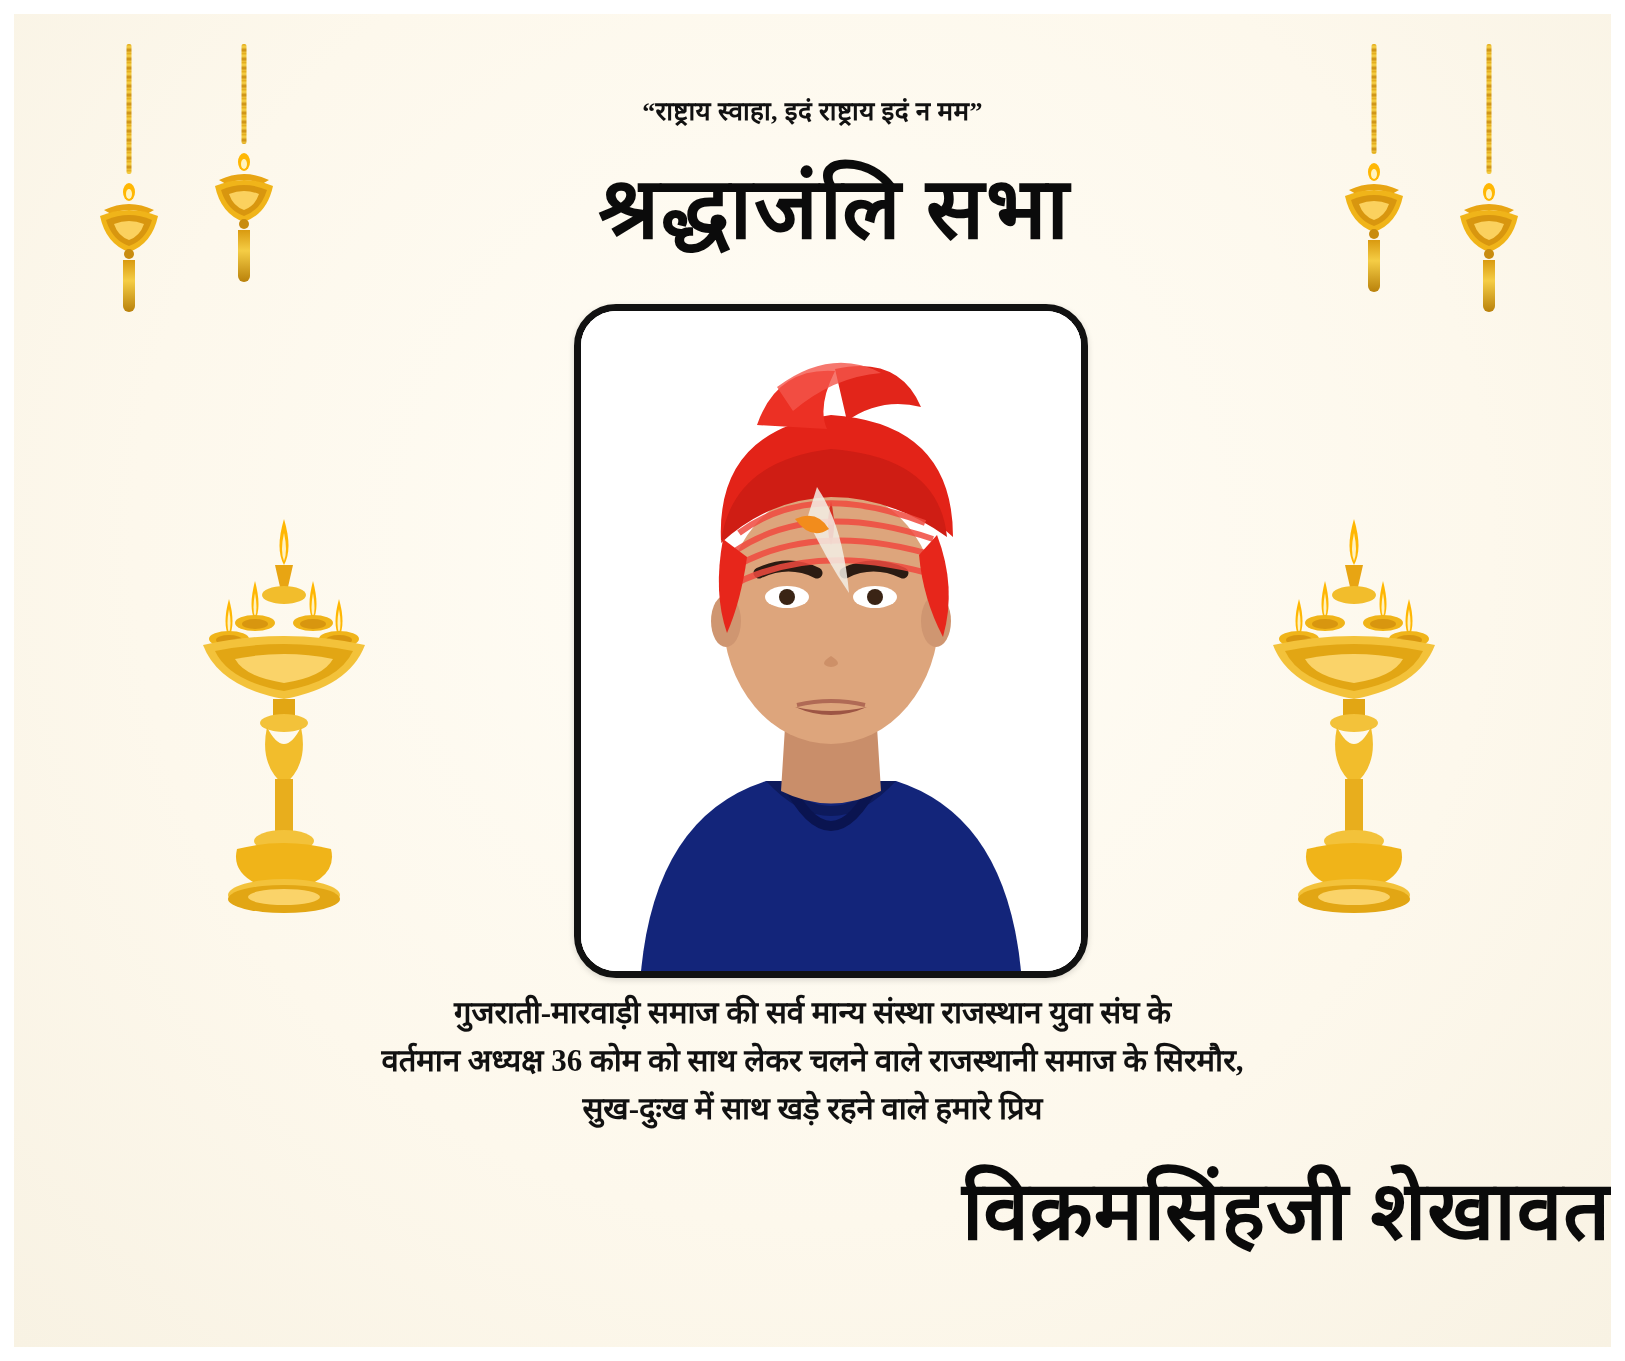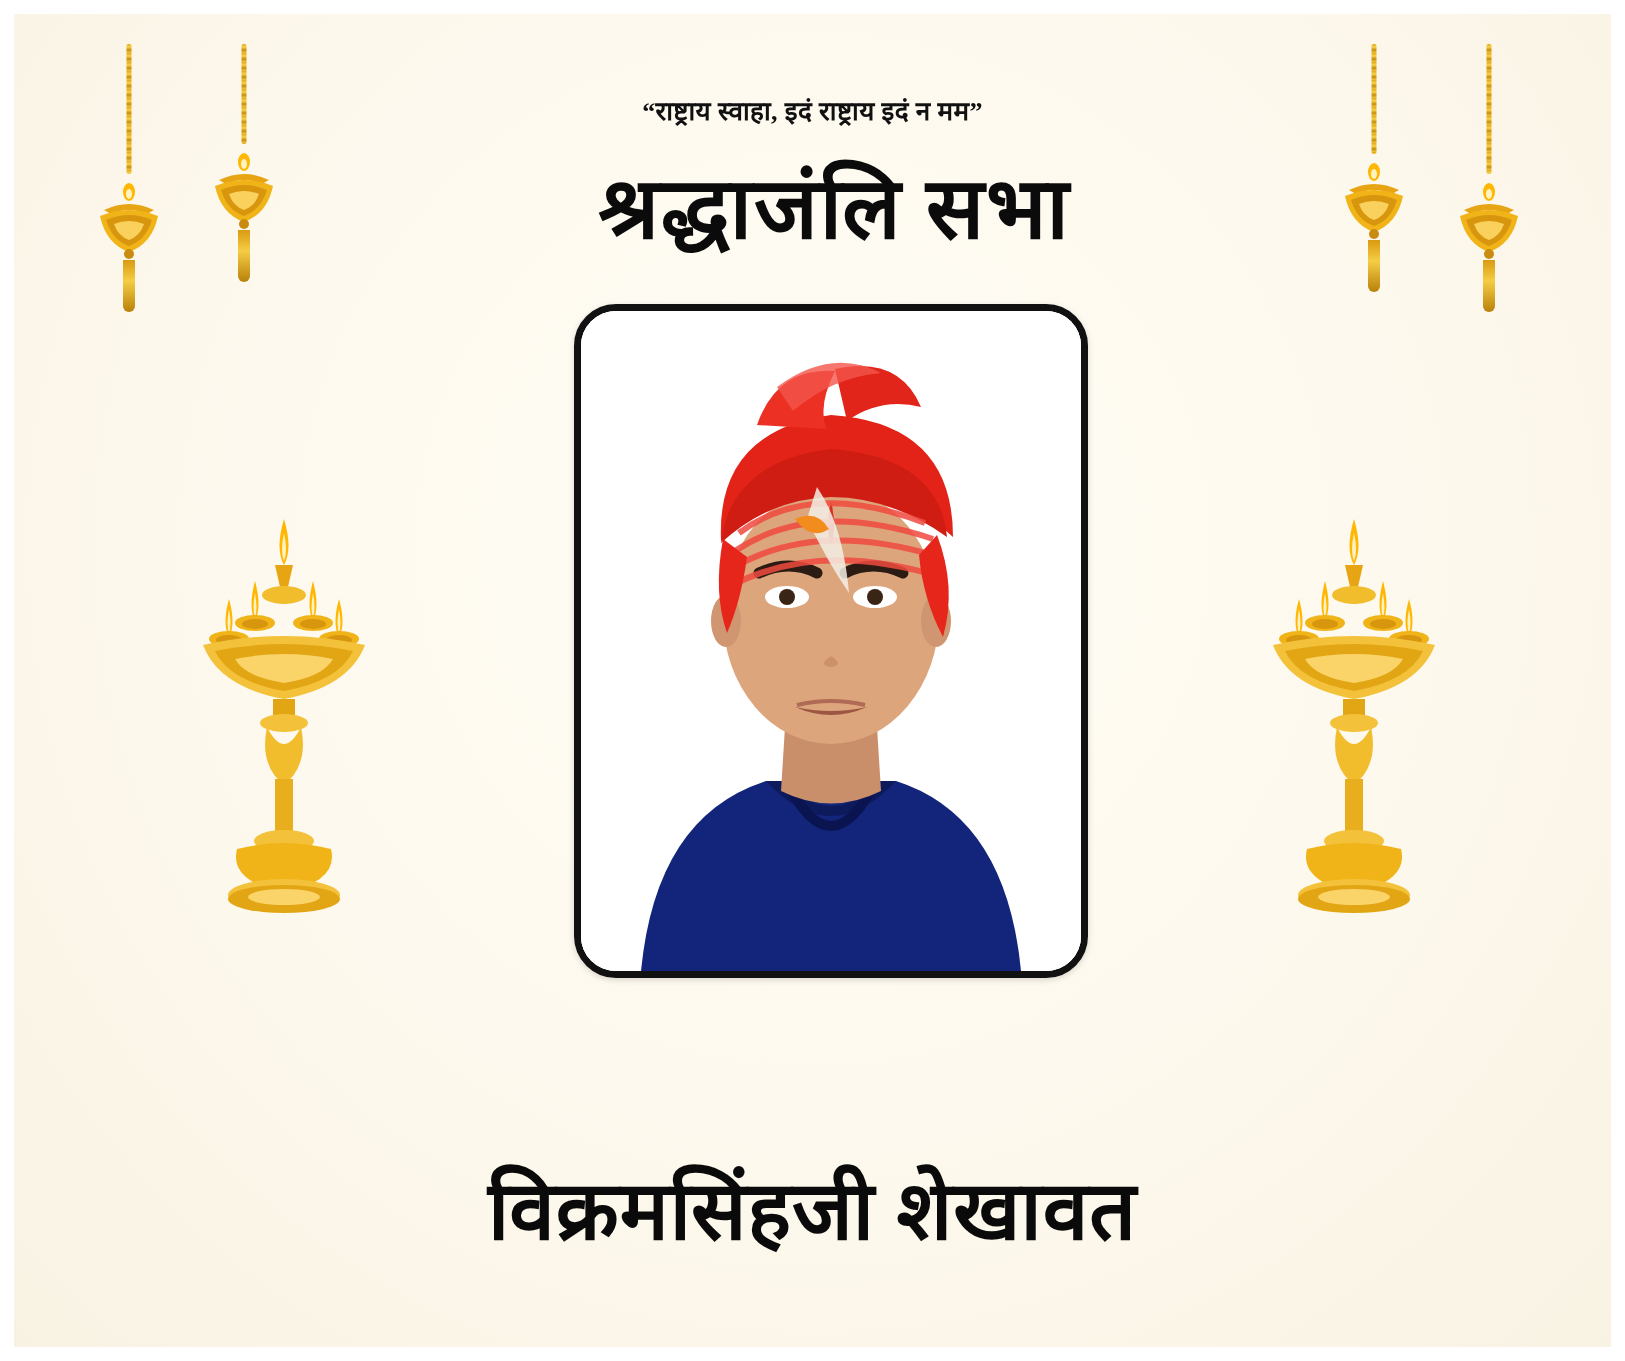--- a/index.html
+++ b/index.html
@@ -125,21 +125,21 @@
     font-family: "Liberation Serif", serif;
     font-weight: bold;
     font-size: 31px;
     line-height: 1.55;
     color: #111111;
   }
   .name {
     position: absolute;
     left: 0; right: 0;
     top: 1155px;
-    text-align: center;
+    text-align: right;
     font-family: "Liberation Serif", serif;
     font-weight: bold;
     font-size: 82px;
     line-height: 1.05;
     color: #0a0a0a;
     letter-spacing: 1px;
   }
   .designation {
     position: absolute;
     left: 0; right: 0;
@@ -362,16 +362,21 @@
 
         <path d="M176 114 Q196 56 254 60 Q236 96 246 118 Z" fill="#ec3024"></path>
         <path d="M254 58 Q318 44 340 96 Q300 86 266 110 Z" fill="#e2251a"></path>
         <path d="M196 76 Q250 36 300 62 Q252 66 212 100 Z" fill="#f4554a" opacity="0.8"></path>
 
         <path d="M214 208 Q236 198 248 218 Q230 230 214 208 Z" fill="#f28c1c"></path>
       </svg>
     </div>
   </div>
 
+  <div class="body-text">
+    <div>गुजराती-मारवाड़ी समाज की सर्व मान्य संस्था राजस्थान युवा संघ के</div>
+    <div>वर्तमान अध्यक्ष 36 कोम को साथ लेकर चलने वाले राजस्थानी समाज के सिरमौर,</div>
+    <div>सुख-दुःख में साथ खड़े रहने वाले हमारे प्रिय</div>
+  </div>
 
   <div class="name">विक्रमसिंहजी शेखावत</div>
 
 </div>
 
 </body></html>

